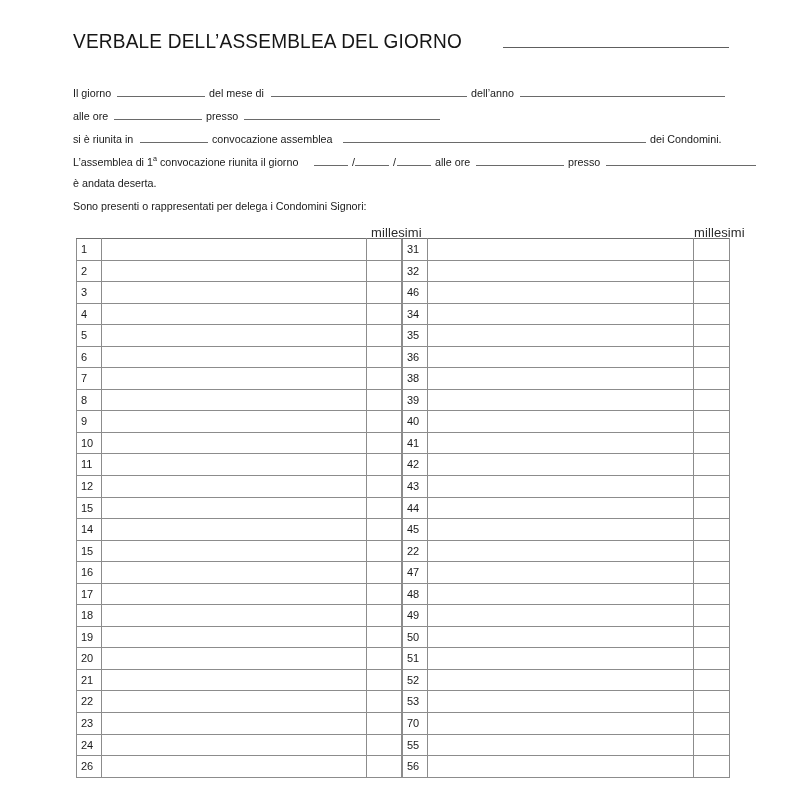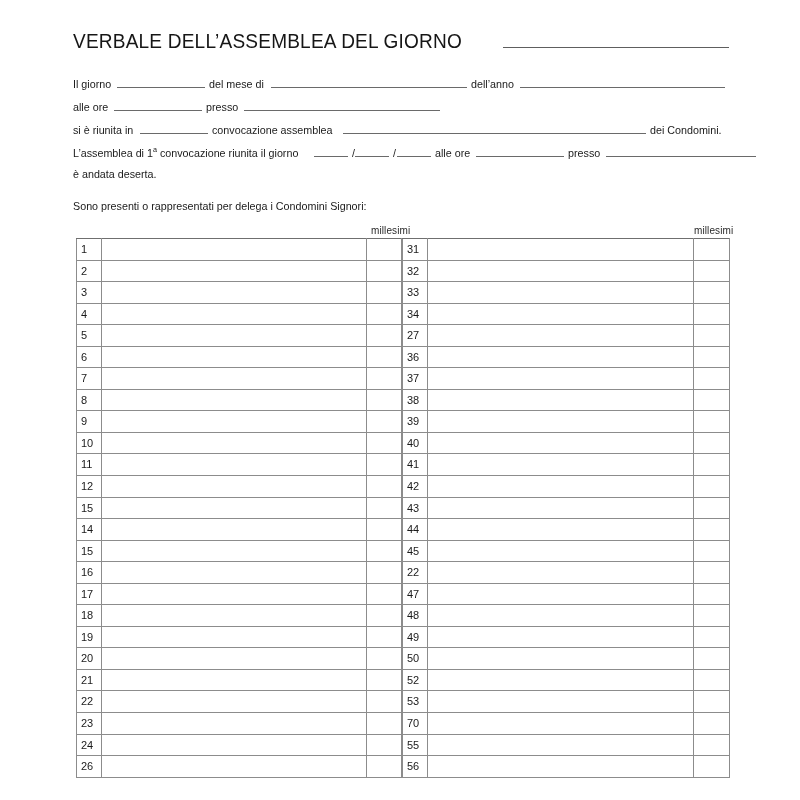--- a/index.html
+++ b/index.html
@@ -45,21 +45,21 @@
     flex: 1 1 auto;
     margin-left: 12px;
     border-bottom: 1px solid #5e5e5e;
     height: 14px;
   }
 
   
   .form-block {
     position: absolute;
     left: 73px;
-    top: 76px;
+    top: 85px;
     width: 656px;
     font-size: 11.3px;
   }
   .fline {
     display: flex;
     align-items: baseline;
     height: 23px;
     white-space: nowrap;
   }
   .fline .txt {
@@ -88,21 +88,21 @@
   }
   .section-lead span {
     display: inline-block;
     transform: scaleX(0.95);
     transform-origin: left bottom;
   }
 
   
   .mcap {
     position: absolute;
-    font-size: 10px;
+    font-size: 13px;
     color: #2a2a2a;
     letter-spacing: 0.1px;
   }
   .mcap-left  { left: 371px; top: 225px; }
   .mcap-right { left: 694px; top: 225px; }
 
   
   .tbl-wrap {
     position: absolute;
     left: 76px;
@@ -357,45 +357,40 @@
             <td class="num">31</td>
             <td class="name"></td>
             <td class="mill"></td>
           </tr>
           <tr>
             <td class="num">32</td>
             <td class="name"></td>
             <td class="mill"></td>
           </tr>
           <tr>
-            <td class="num">33</td>
+            <td class="num">46</td>
             <td class="name"></td>
             <td class="mill"></td>
           </tr>
           <tr>
             <td class="num">34</td>
             <td class="name"></td>
             <td class="mill"></td>
           </tr>
           <tr>
-            <td class="num">27</td>
+            <td class="num">35</td>
             <td class="name"></td>
             <td class="mill"></td>
           </tr>
           <tr>
             <td class="num">36</td>
             <td class="name"></td>
             <td class="mill"></td>
           </tr>
           <tr>
-            <td class="num">37</td>
-            <td class="name"></td>
-            <td class="mill"></td>
-          </tr>
-          <tr>
             <td class="num">38</td>
             <td class="name"></td>
             <td class="mill"></td>
           </tr>
           <tr>
             <td class="num">39</td>
             <td class="name"></td>
             <td class="mill"></td>
           </tr>
           <tr>
@@ -443,20 +438,25 @@
             <td class="name"></td>
             <td class="mill"></td>
           </tr>
           <tr>
             <td class="num">49</td>
             <td class="name"></td>
             <td class="mill"></td>
           </tr>
           <tr>
             <td class="num">50</td>
+            <td class="name"></td>
+            <td class="mill"></td>
+          </tr>
+          <tr>
+            <td class="num">51</td>
             <td class="name"></td>
             <td class="mill"></td>
           </tr>
           <tr>
             <td class="num">52</td>
             <td class="name"></td>
             <td class="mill"></td>
           </tr>
           <tr>
             <td class="num">53</td>

